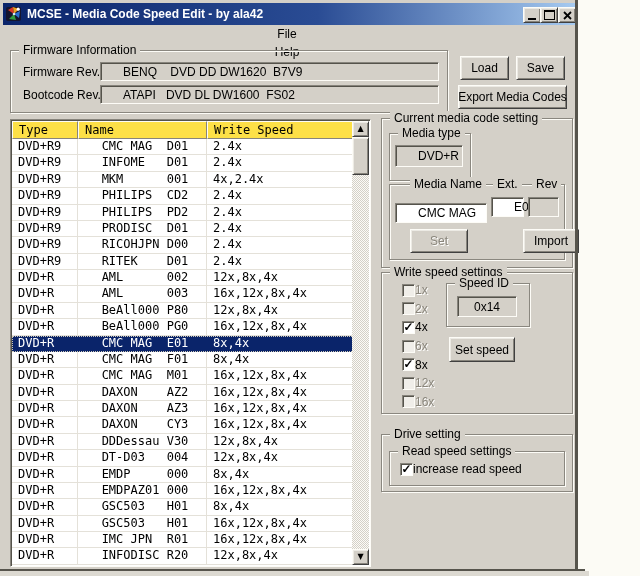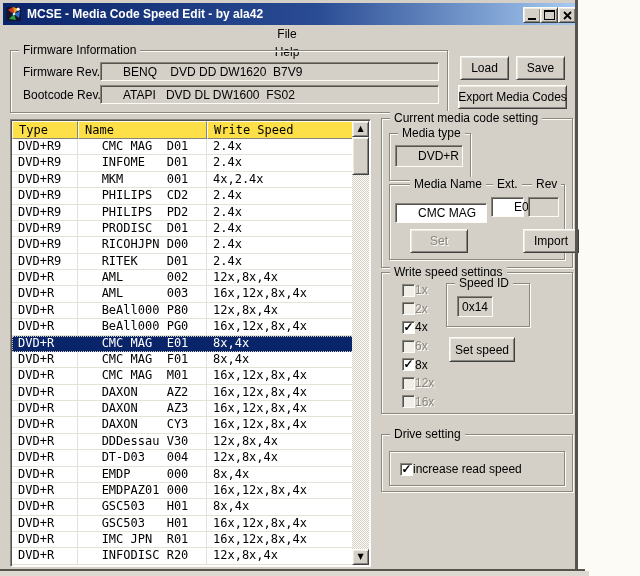--- a/index.html
+++ b/index.html
@@ -357,29 +357,30 @@
           <span class="cblabel">12x</span>
         </div>
         <div class="cbrow disabled">
           <span class="cbbox"></span>
           <span class="cblabel">16x</span>
         </div>
       </div>
 
     <div class="abs groupbox" style="left:64px;top:10px;width:82px;height:42px;">
       <span class="legend">Speed ID</span>
-      <div class="abs sunken" style="left:10px;top:12px;width:36px;height:21px;justify-content:center;padding-left:0;">0x14</div>
+      <div class="abs sunken" style="left:10px;top:12px;width:60px;height:21px;justify-content:center;padding-left:0;">0x14</div>
     </div>
 
     <div class="abs btn" style="left:67px;top:64px;width:64px;height:23px;">Set speed</div>
   </div>
 
   <div class="abs groupbox" style="left:381px;top:434px;width:190px;height:56px;">
     <span class="legend">Drive setting</span>
     <div class="abs groupbox" style="left:7px;top:16px;width:174px;height:33px;">
+      <span class="legend">Read speed settings</span>
       <div class="cbrow" style="position:absolute;left:10px;top:8px;">
         <span class="cbbox checked">✓</span>
         <span class="cblabel">increase read speed</span>
       </div>
     </div>
   </div>
 
 </div>
 
 <div class="abs win-edge-right"></div>

